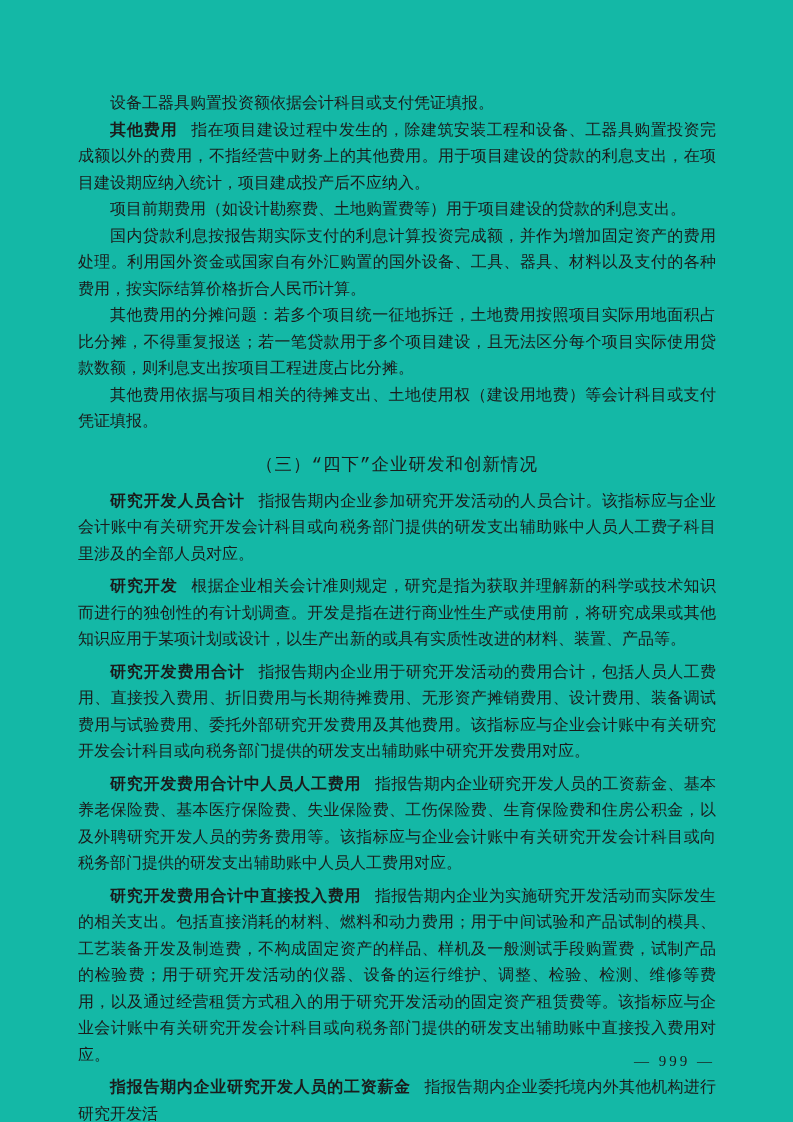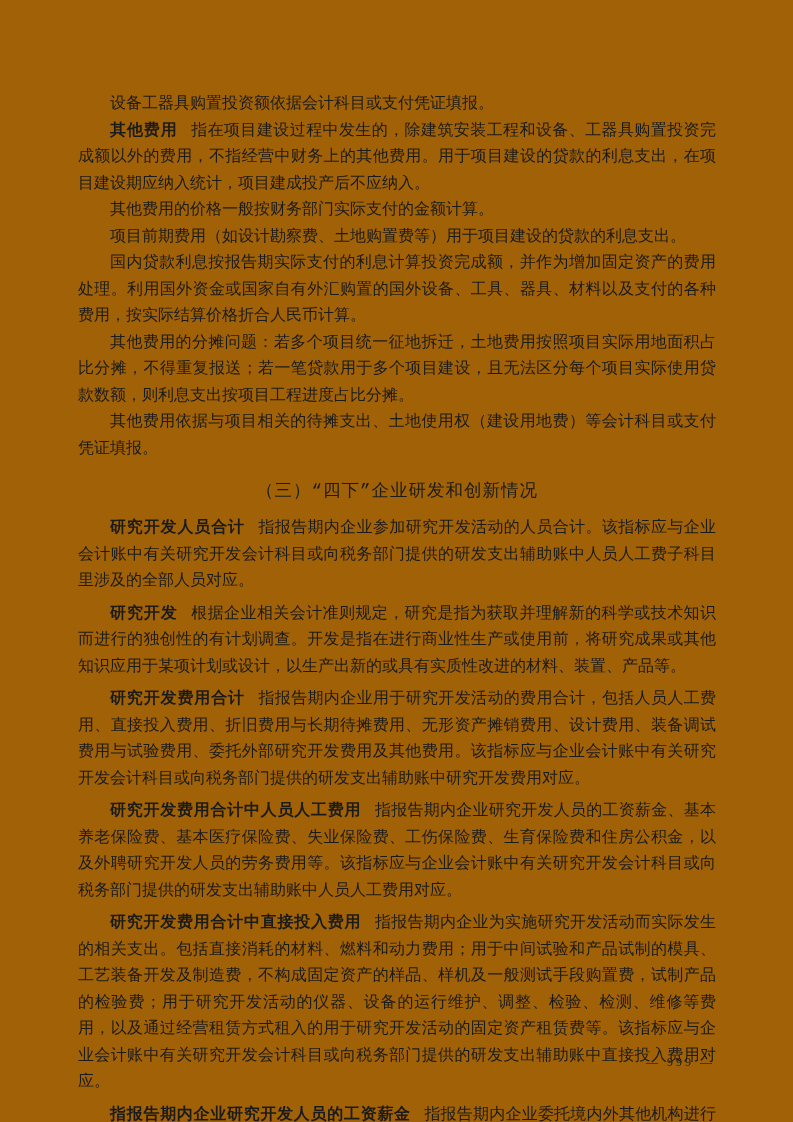--- a/index.html
+++ b/index.html
@@ -5,21 +5,21 @@
   html, body {
     margin: 0;
     padding: 0;
     background: #ffffff;
   }
   .page {
     position: relative;
     width: 793px;
     height: 1122px;
     margin: 0 auto;
-    background: #a16207;
+    background: #14b8a6;
     color: #1b1b1b;
     font-family: "Liberation Serif", "DejaVu Serif", serif;
     overflow: hidden;
   }
   .body-text {
     position: absolute;
     left: 78px;
     width: 638px;
     top: 90px;
     font-size: 16px;
@@ -47,37 +47,36 @@
     margin: 16px 0 9px 0;
     line-height: 28px;
     letter-spacing: 1px;
     text-indent: 0;
     font-family: Liberation Mono, monospace;
   }
   .page-footer {
     position: absolute;
     right: 78px;
     bottom: 52px;
-    font-size: 12px;
+    font-size: 15px;
     letter-spacing: 3px;
     color: #1b1b1b;
   }
 </style>
 </head>
 <body>
 
 <div class="page">
 
   <main class="body-text">
 
     <p class="para"><span>设备工器具购置投资额依据会计科目或支付凭证填报。</span></p>
 
     <p class="para"><span class="term">其他费用</span><span>指在项目建设过程中发生的，除建筑安装工程和设备、工器具购置投资完成额以外的费用，不指经营中财务上的其他费用。用于项目建设的贷款的利息支出，在项目建设期应纳入统计，项目建成投产后不应纳入。</span></p>
 
-    <p class="para"><span>其他费用的价格一般按财务部门实际支付的金额计算。</span></p>
 
     <p class="para"><span>项目前期费用（如设计勘察费、土地购置费等）用于项目建设的贷款的利息支出。</span></p>
 
     <p class="para"><span>国内贷款利息按报告期实际支付的利息计算投资完成额，并作为增加固定资产的费用处理。利用国外资金或国家自有外汇购置的国外设备、工具、器具、材料以及支付的各种费用，按实际结算价格折合人民币计算。</span></p>
 
     <p class="para"><span>其他费用的分摊问题：若多个项目统一征地拆迁，土地费用按照项目实际用地面积占比分摊，不得重复报送；若一笔贷款用于多个项目建设，且无法区分每个项目实际使用贷款数额，则利息支出按项目工程进度占比分摊。</span></p>
 
     <p class="para"><span>其他费用依据与项目相关的待摊支出、土地使用权（建设用地费）等会计科目或支付凭证填报。</span></p>
 
     <h2 class="section-heading">（三）“四下”企业研发和创新情况</h2>

